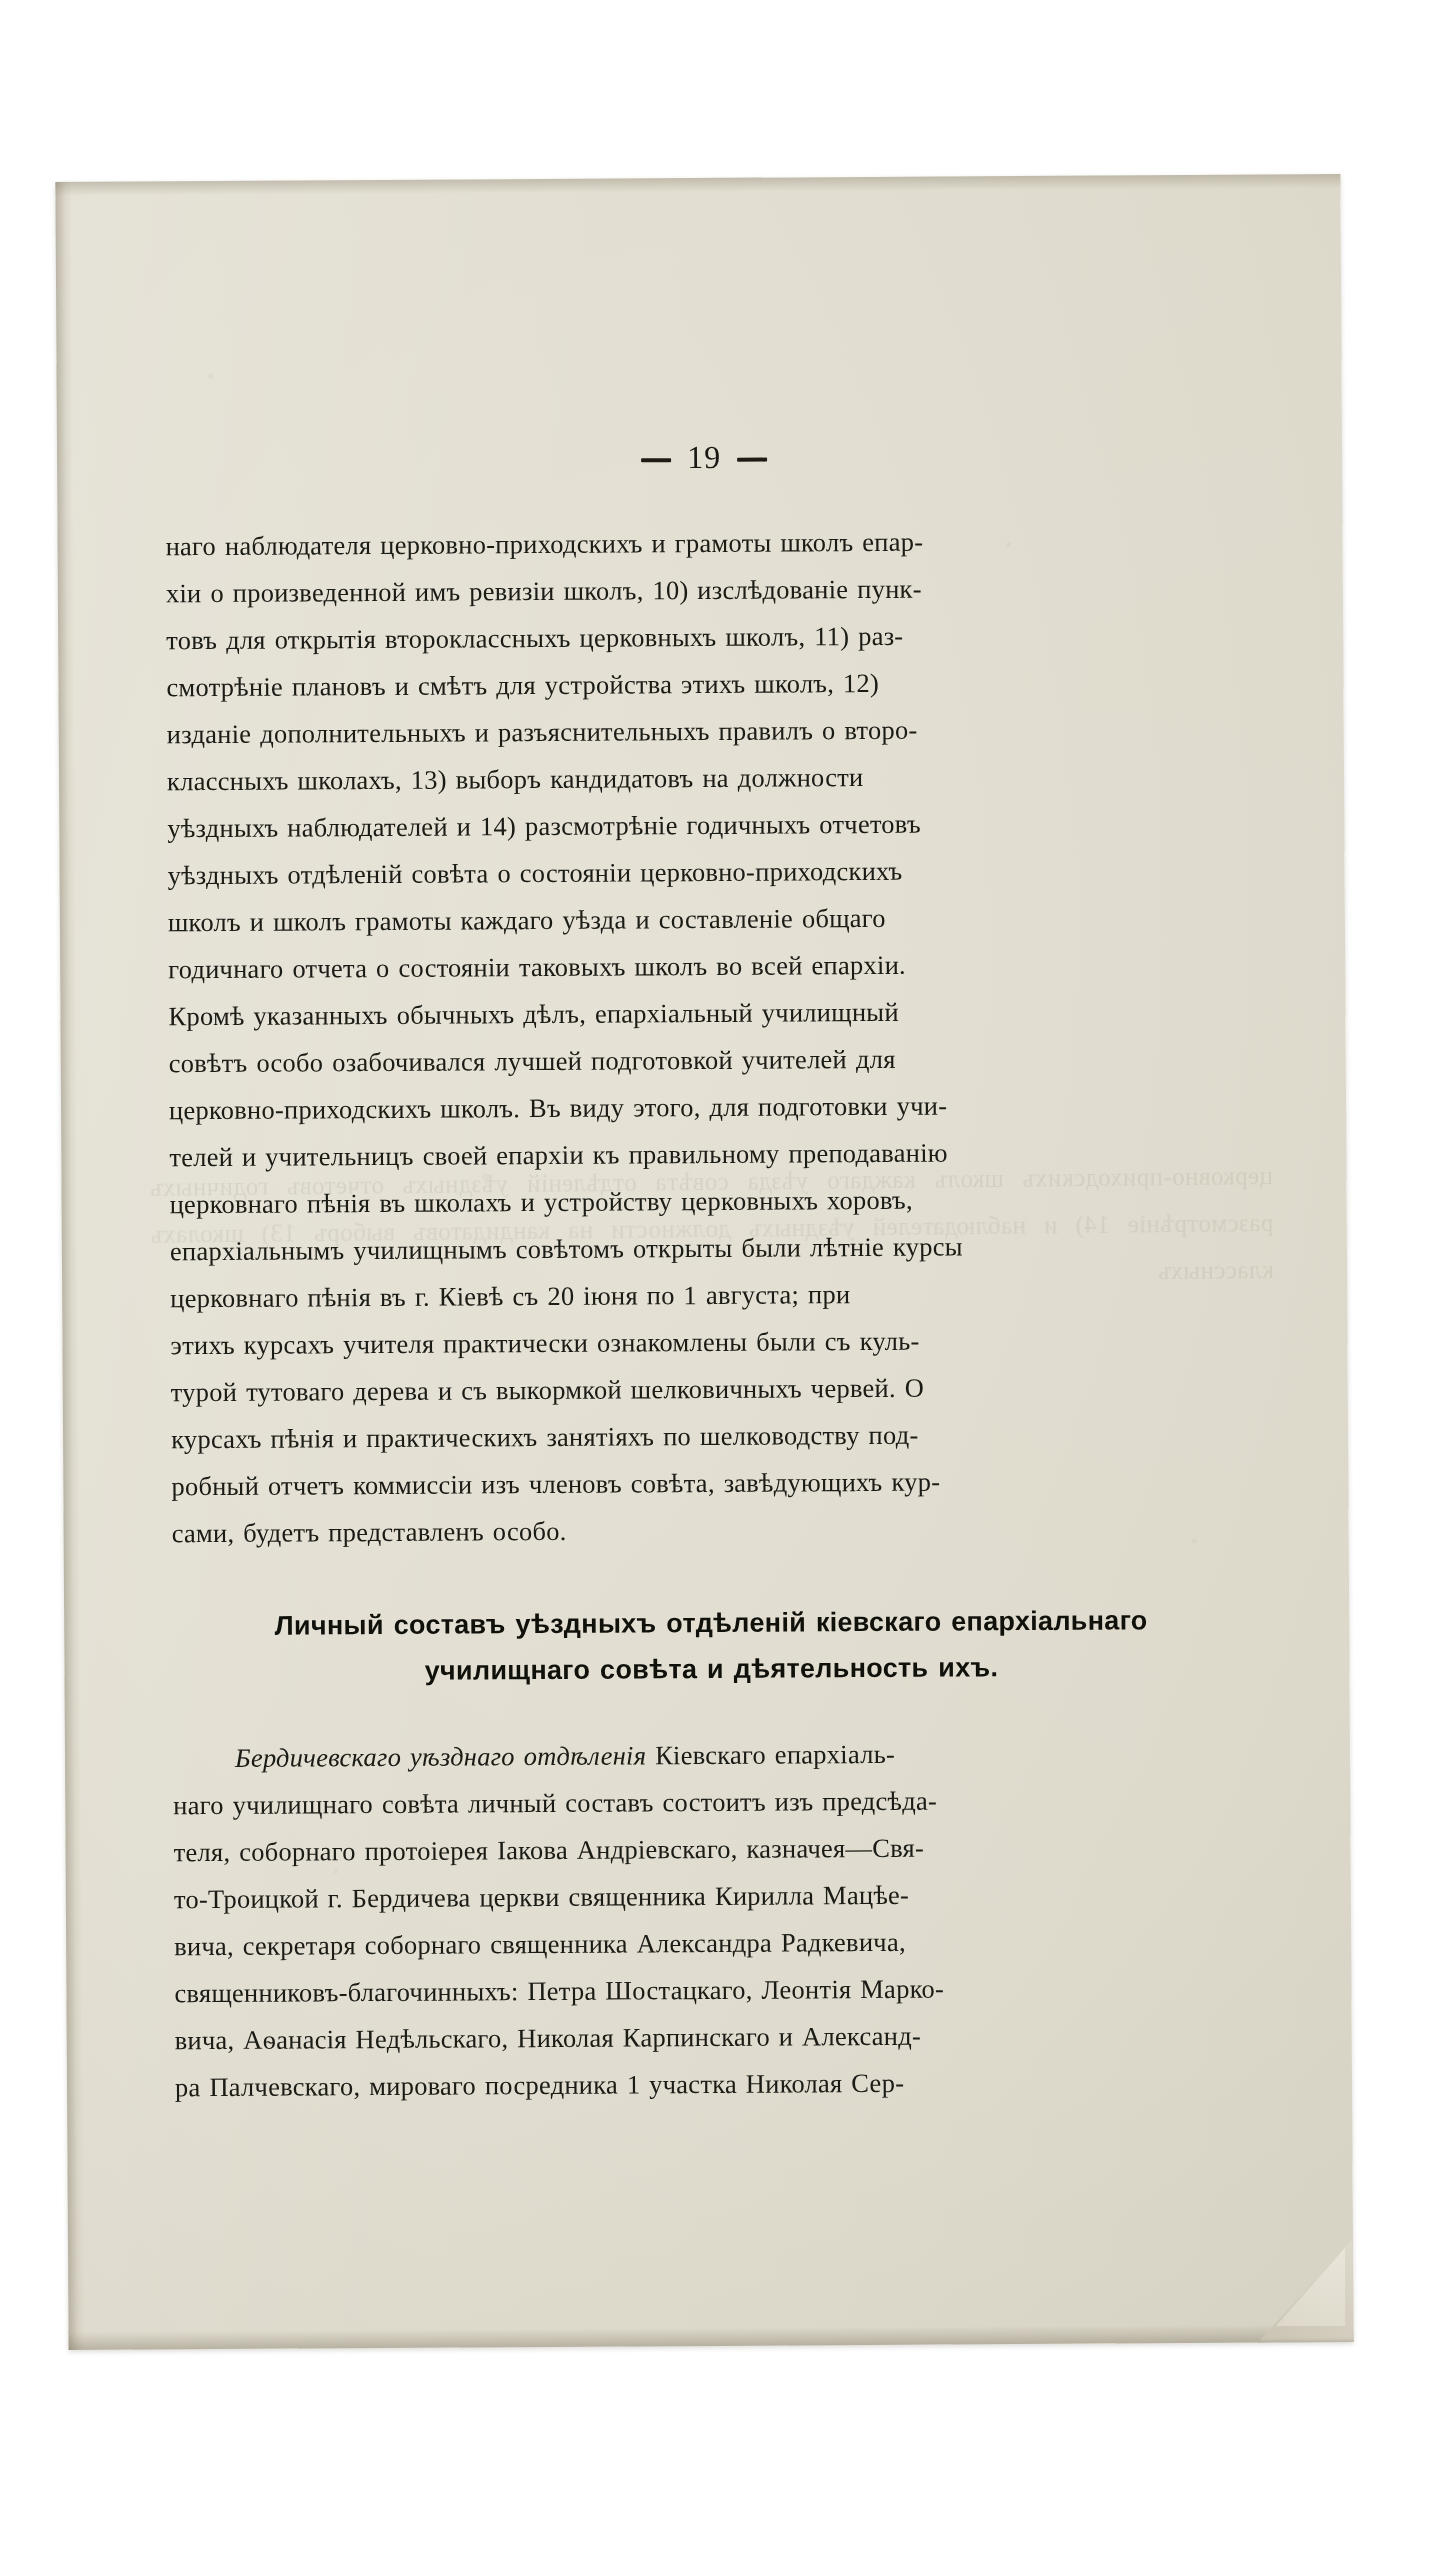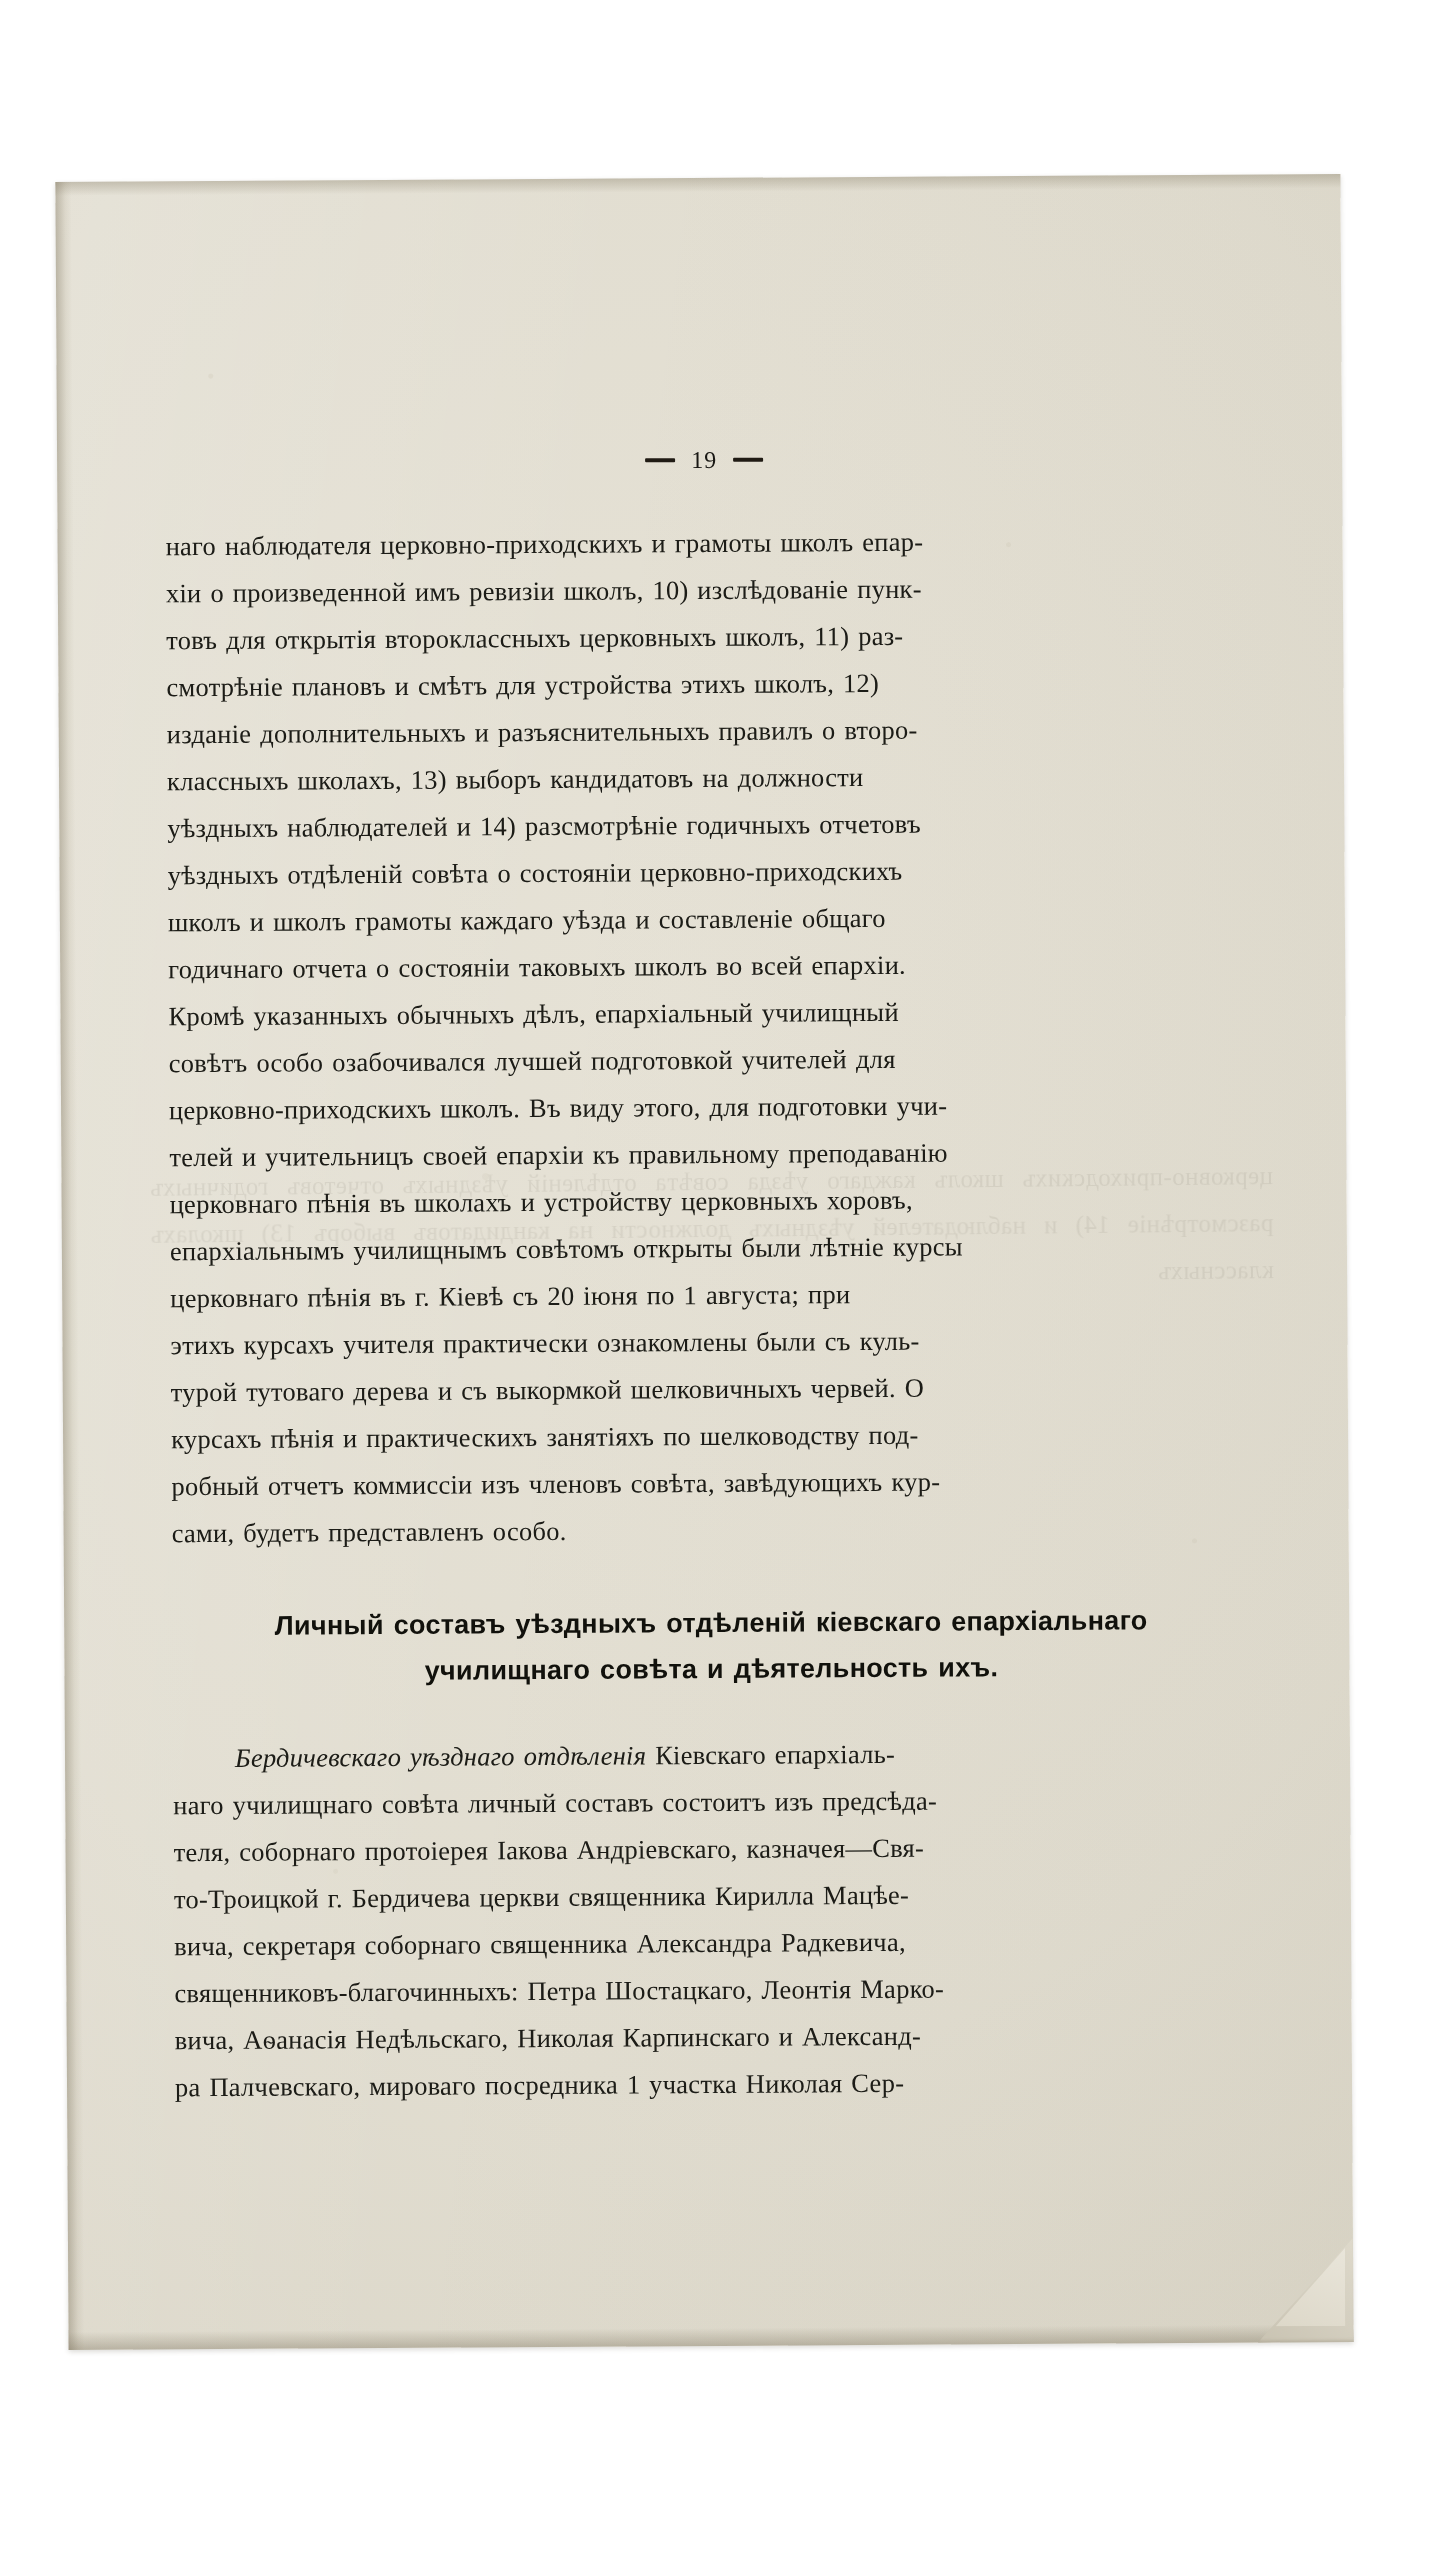--- a/index.html
+++ b/index.html
@@ -123,21 +123,21 @@
   }
   .folio .dash {
     display: inline-block;
     vertical-align: 0.18em;
     width: 30px;
     height: 4px;
     background: #241f18;
     margin: 0 16px;
     border-radius: 1px;
   }
-  .folio .num { font-size: 24px; }
+  .folio .num { font-size: 32px; }
 
   .para {
     margin: 0;
     font-size: 26.5px;
     line-height: 47px;
     color: #20201b;
     text-align: justify;
     text-align-last: left;
     letter-spacing: 0.25px;
     word-spacing: 2px;

